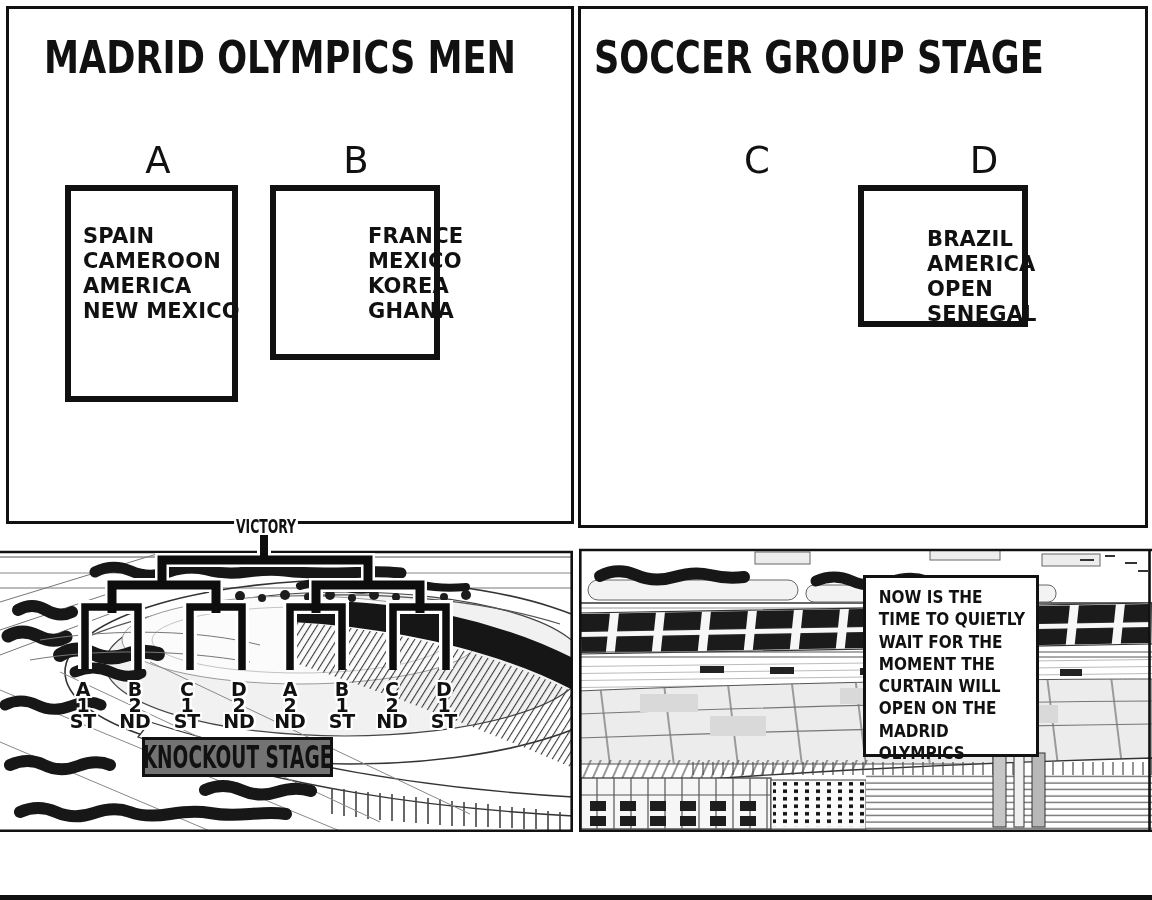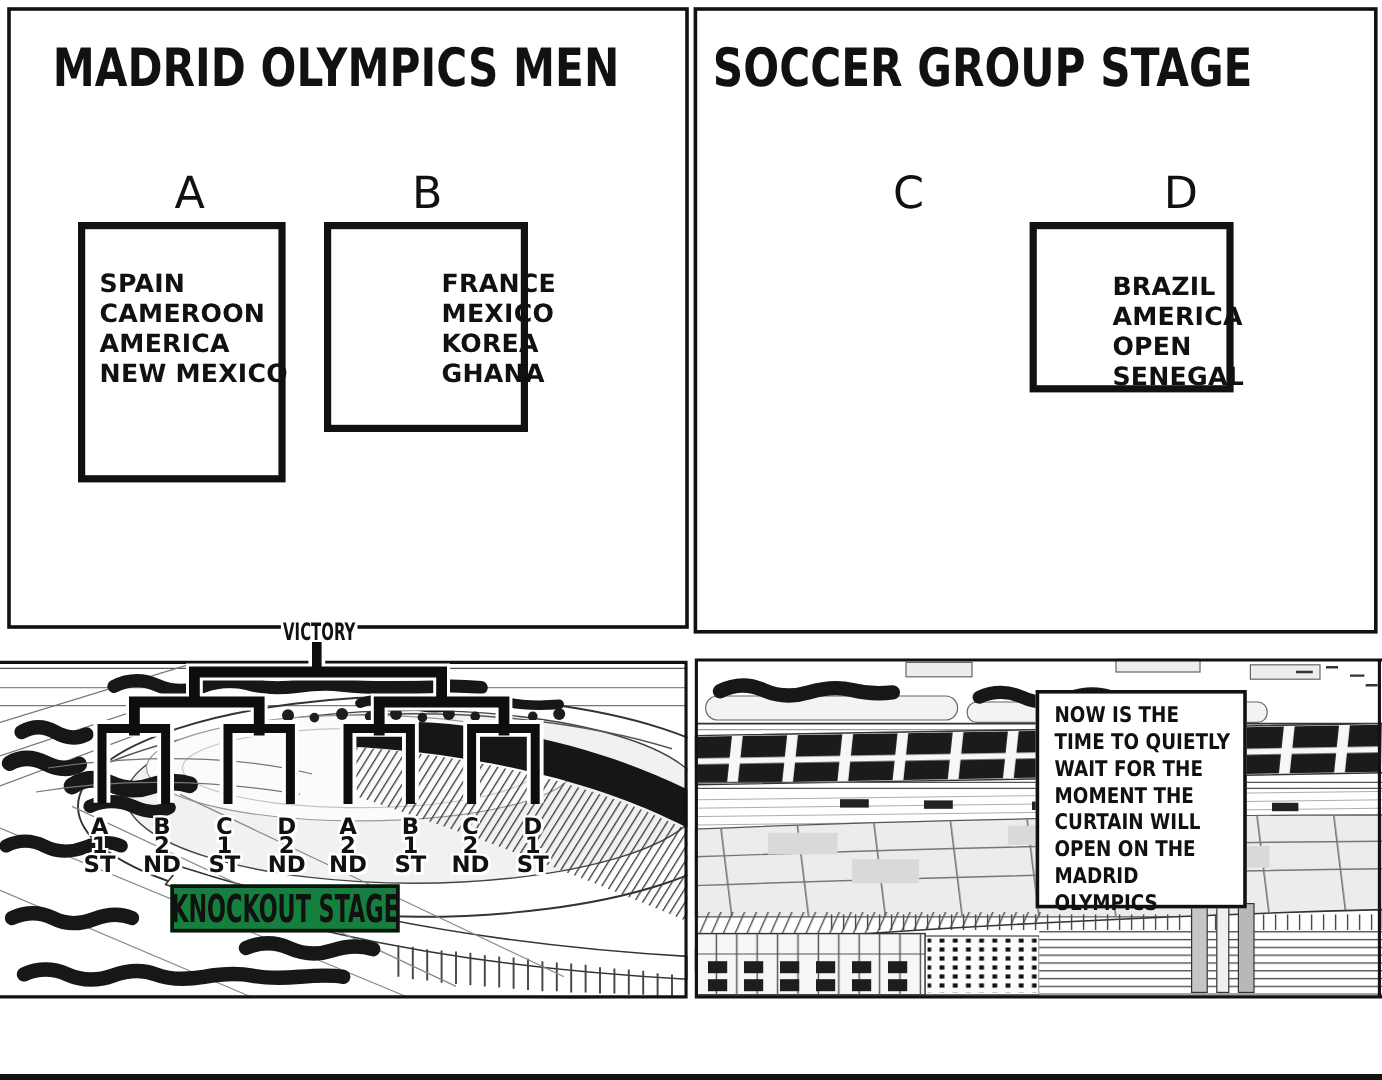--- a/index.html
+++ b/index.html
@@ -34,21 +34,21 @@
   .victory{top:517px;left:266px;transform:translateX(-50%) scaleX(0.62);transform-origin:center top;
            font-size:20px;font-weight:bold;line-height:18px;background:#fff;padding:0 3px;
            white-space:nowrap;z-index:6;}
   
   .slot{top:681px;transform:translateX(-50%);text-align:center;z-index:5;
         font-size:19px;font-weight:bold;line-height:16px;white-space:nowrap;
         text-shadow:-2px -2px 0 #fff,2px -2px 0 #fff,-2px 2px 0 #fff,2px 2px 0 #fff,
                     0 -2px 0 #fff,0 2px 0 #fff,-2px 0 0 #fff,2px 0 0 #fff;}
   .slot span{display:block;}
   
-  .kobox{left:142px;top:737px;width:191px;height:40px;border:3px solid #111;background:#15803d;
+  .kobox{left:142px;top:737px;width:191px;height:40px;border:3px solid #111;background:#737373;
          box-sizing:border-box;display:flex;align-items:center;justify-content:center;z-index:6;}
   .kobox span{font-size:32px;font-weight:bold;white-space:nowrap;transform:scaleX(0.58);}
   
   .speech{left:863px;top:575px;width:176px;height:182px;border:3px solid #111;background:#fff;
           box-sizing:border-box;z-index:6;text-align:left;}
   .speech .lines{padding-top:8px;transform:scaleX(0.85);transform-origin:50% 0;}
   .speech .ln{font-size:18px;font-weight:bold;line-height:22.3px;white-space:nowrap;}
 </style>
 </head>
 <body>

